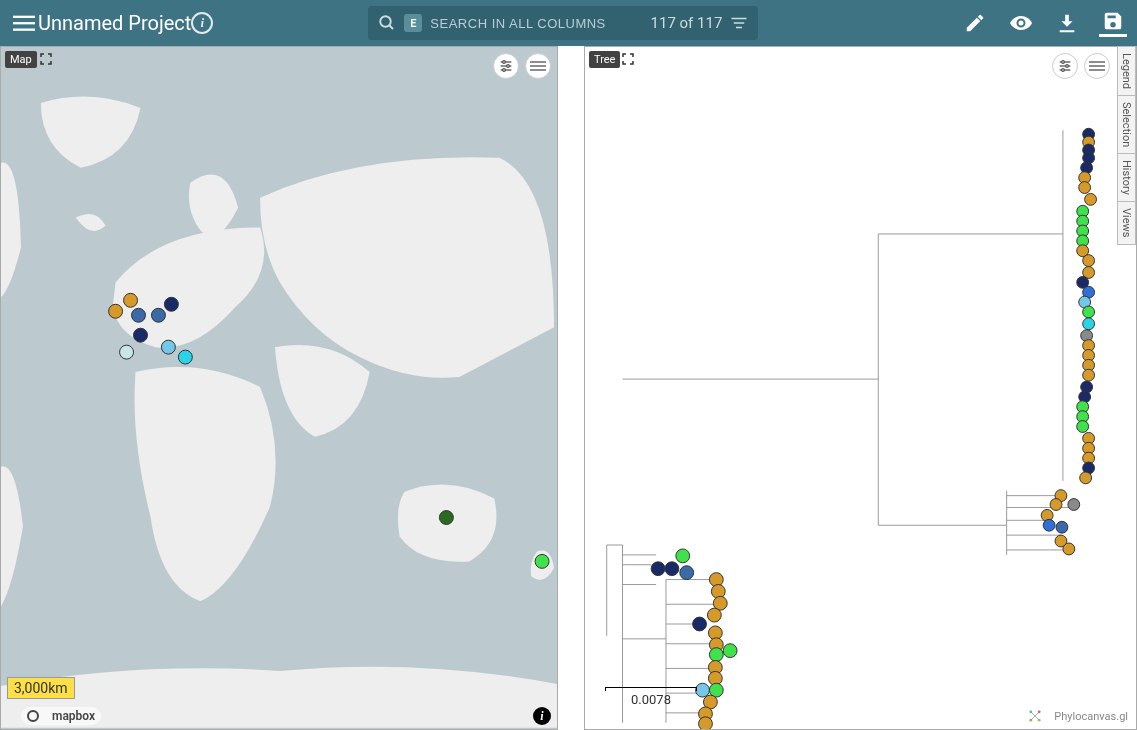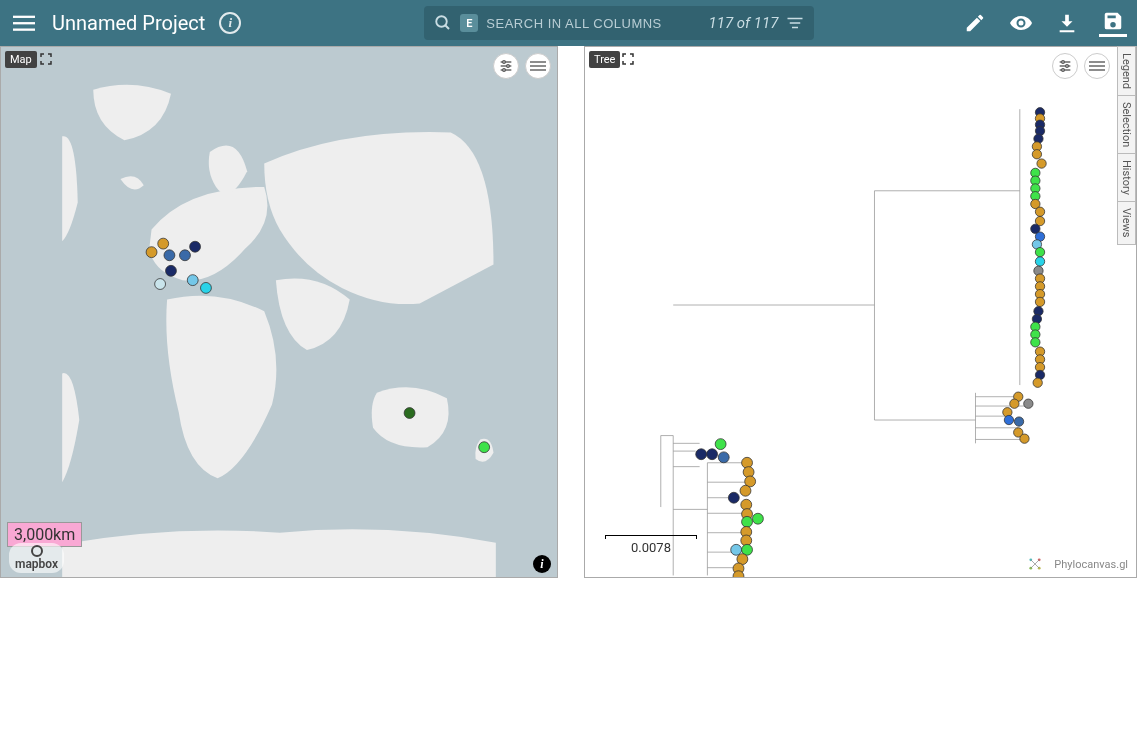--- a/index.html
+++ b/index.html
@@ -1,49 +1,49 @@
 <!DOCTYPE html>
 <html><head>
 <meta charset="utf-8">
 <style>
 * { margin: 0; padding: 0; box-sizing: border-box; }
 body { font-family: -apple-system, BlinkMacSystemFont, "Segoe UI", Roboto, sans-serif; overflow: hidden; width: 1137px; height: 730px; }
 
 
-.header { height: 46px; background: #3d7383; display: flex; align-items: center; padding: 0 10px; gap: 14px; color: #fff; }
+.header { height: 46px; background: #3d7383; display: flex; align-items: center; padding: 0 10px; color: #fff; }
 .menu-btn { cursor: pointer; display: flex; align-items: center; justify-content: center; width: 28px; height: 28px; }
 .title { font-size: 20px; font-weight: 400; color: #fff; }
 .info-circle { width: 22px; height: 22px; border: 2px solid rgba(255,255,255,0.85); border-radius: 50%; display: flex; align-items: center; justify-content: center; font-size: 13px; font-weight: 600; color: rgba(255,255,255,0.85); font-style: italic; font-family: Georgia, serif; }
 .spacer-left { flex: 0 0 155px; }
 .search-wrap { display: flex; align-items: center; background: #326270; height: 34px; border-radius: 4px; padding: 0 10px; gap: 8px; flex: 0 0 390px; }
 .e-chip { background: #5a8e9b; color: #fff; width: 18px; height: 18px; border-radius: 3px; display: flex; align-items: center; justify-content: center; font-size: 11px; font-weight: 600; }
 .search-input { background: transparent; border: none; outline: none; color: #eab308; font-size: 13px; letter-spacing: 0.5px; flex: 1; }
 .search-input::placeholder { color: #b8cdd4; }
-.count { color: #c9dde3; font-size: 15px; white-space: nowrap; font-style: italic; }
+.count { color: #c9dde3; font-size: 15px; white-space: nowrap; }
 .header-right { margin-left:auto; display: flex; gap: 18px; align-items:center; }
 .hdr-icon { cursor: pointer; display: flex; align-items: center; justify-content: center; width: 28px; height: 28px; fill: #fff; color: #fff; }
 .save-underline { border-bottom: 3px solid #fff; padding-bottom:2px; }
 
 
-.panels { display: flex; height: 532px; position: relative; }
+.panels { display: flex; height: 684px; position: relative; }
 .panel { position: relative; border: 1px solid #aaa; }
 .panel-map { flex: 0 0 558px; background:#bccad0; }
 .panel-tree { flex: 1; background: #fff; margin-left: 26px; }
 
 .panel-label { position: absolute; top: 4px; left: 4px; background: #424242; color: #fff; font-size: 11px; padding: 2px 5px; border-radius: 2px; z-index: 5; }
 .expand-icon { position: absolute; top: 5px; z-index:5; cursor:pointer; width:14px; height:14px; display:flex; align-items:center; justify-content:center; }
 .panel-map .expand-icon { left: 38px; }
 .panel-tree .expand-icon { left: 36px; }
 .panel-controls { position: absolute; top: 6px; right: 6px; z-index:5; display:flex; gap:6px; }
 .ctrl-btn { width:26px; height:26px; background:#fff; border:1px solid #ccc; border-radius:50%; display:flex; align-items:center; justify-content:center; cursor:pointer; }
 
 
 .map-svg { width:100%; height:100%; display:block; }
-.scale-bar { position:absolute; bottom:30px; left:6px; background:#f9a8d4; border:1px solid #999; padding:2px 6px; font-size:16px; color:#333; }
-.mapbox-attr { position:absolute; bottom:4px; left:8px; background:rgba(255,255,255,0.6); padding:2px 6px; border-radius:12px; font-size:12px; color:#444; display:flex; align-items:center; gap:0;flex-direction:column; }
+.scale-bar { position:absolute; bottom:30px; left:6px; background:#fde047; border:1px solid #999; padding:2px 6px; font-size:14px; color:#333; }
+.mapbox-attr { position:absolute; bottom:4px; left:20px; background:rgba(255,255,255,0.6); padding:2px 6px; border-radius:12px; font-size:12px; color:#444; display:flex; align-items:center; gap:13px; }
 .mapbox-o { width:12px; height:12px; border:2.5px solid #444; border-radius:50%; }
 .map-info { position:absolute; bottom:4px; right:6px; width:18px; height:18px; background:#000; color:#fff; border-radius:50%; display:flex; align-items:center; justify-content:center; font-size:12px; font-style:italic; font-family:Georgia,serif; font-weight:bold; cursor:pointer; }
 
 
 .tree-svg { width:100%; height:100%; display:block; }
 .tree-scale { position:absolute; bottom:22px; left:20px; font-size:13px; color:#333; display:flex; flex-direction:column; align-items:center; }
 .tree-scale-bar { width:92px; height:0; border-top:1px solid #000; border-left:1px solid #000; border-right:1px solid #000; height:4px; border-bottom:none; margin-bottom:1px; }
 .phylo-attr { position:absolute; bottom:6px; right:8px; font-size:11px; color:#888; display:flex; align-items:center; gap:12px; }
 
 

